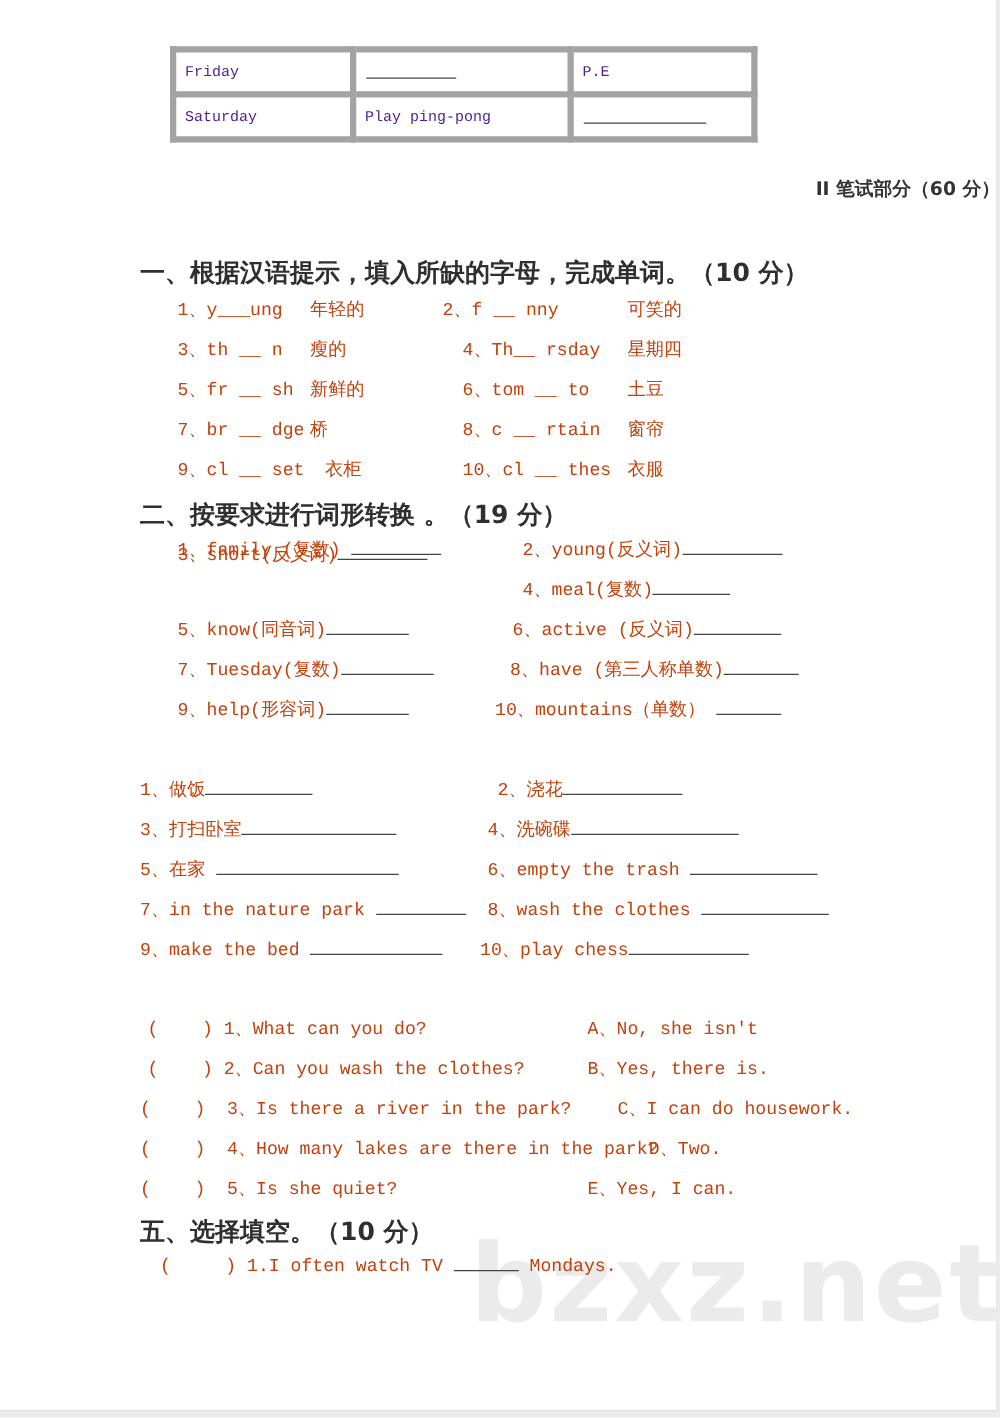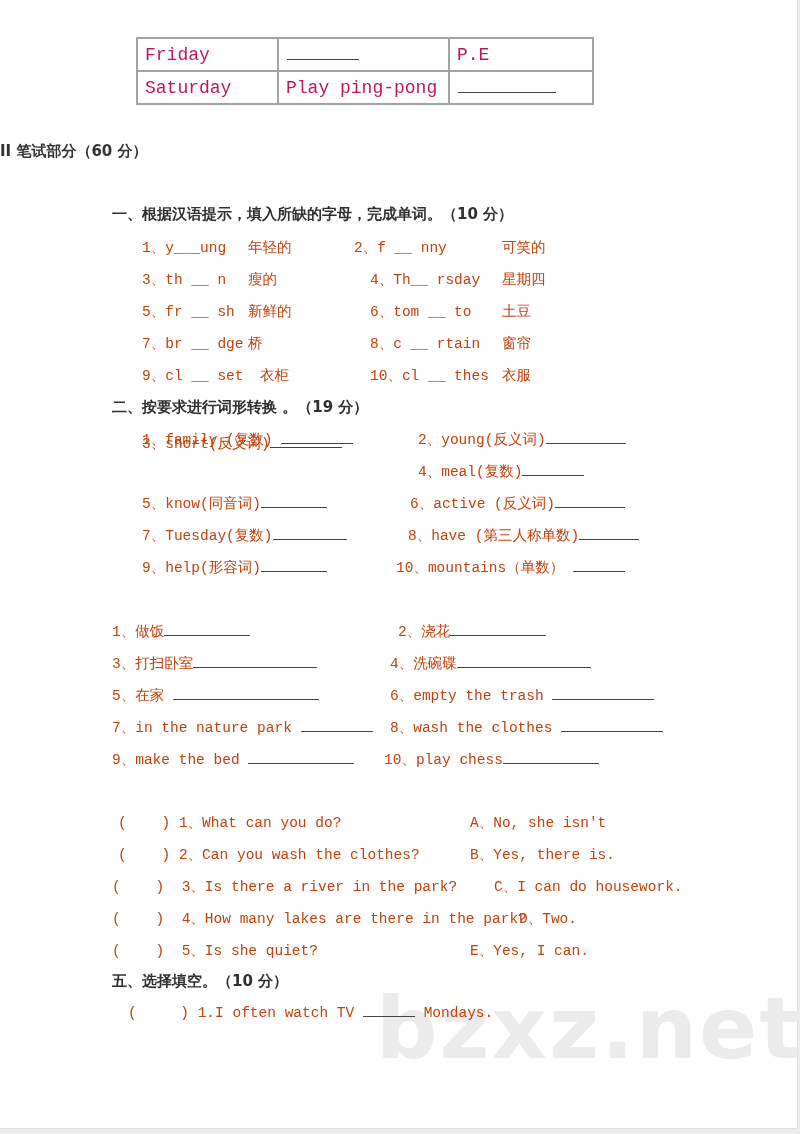--- a/index.html
+++ b/index.html
@@ -8,30 +8,30 @@
       font-family: "DejaVu Serif", "Liberation Serif", serif; color: #333;
     }
     .page {
       position: absolute; left: 0; top: 0; width: 797px; height: 1128px; background: #ffffff;
       border-right: 1px solid #e0e0e0; border-bottom: 1px solid #e0e0e0;
     }
     table.sched {
       position: absolute; left: 136px; top: 37px; border-collapse: collapse;
     }
     table.sched td {
-      border: 2px solid #a3a3a3; height: 31px; padding: 0 0 0 7px; vertical-align: middle;
-      font-family: "Liberation Mono", "DejaVu Sans Mono", monospace; font-size: 18px; color: #be185d;
+      border: 5px solid #a3a3a3; height: 31px; padding: 0 0 0 7px; vertical-align: middle;
+      font-family: "Liberation Mono", "DejaVu Sans Mono", monospace; font-size: 12px; color: #4c1d95;
     }
     .cell-blank { display: inline-block; border-bottom: 1px solid #444; }
     .title {
-      position: absolute; left: 0; width: 800px; top: 142px; text-align: left;
+      position: absolute; left: 0; width: 800px; top: 142px; text-align: right;
       font-family: "DejaVu Sans", sans-serif; font-size: 15px; font-weight: bold; color: #333;
     }
     .heading {
-      position: absolute; left: 112px; font-family: "DejaVu Sans", sans-serif; font-size: 15px; font-weight: bold; color: #2f2f2f; white-space: pre;
+      position: absolute; left: 112px; font-family: "DejaVu Sans", sans-serif; font-size: 20px; font-weight: bold; color: #2f2f2f; white-space: pre;
     }
     .line { position: absolute; font-family: "Liberation Mono", "DejaVu Sans Mono", monospace; font-size: 14.5px; color: #c2410c; white-space: pre; }
     .cn { font-family: "DejaVu Sans", sans-serif; font-size: 14.5px; }
     .u { display: inline-block; border-bottom: 1px solid #444; height: 12px; vertical-align: baseline; }
     .watermark {
       position: absolute; left: 376px; top: 985px; font-family: "DejaVu Sans", sans-serif; font-weight: bold;
       font-size: 86px; color: #ebebeb; letter-spacing: 2px; z-index: 0; line-height: 1;
     }
     .front { z-index: 1; }
   </style>

